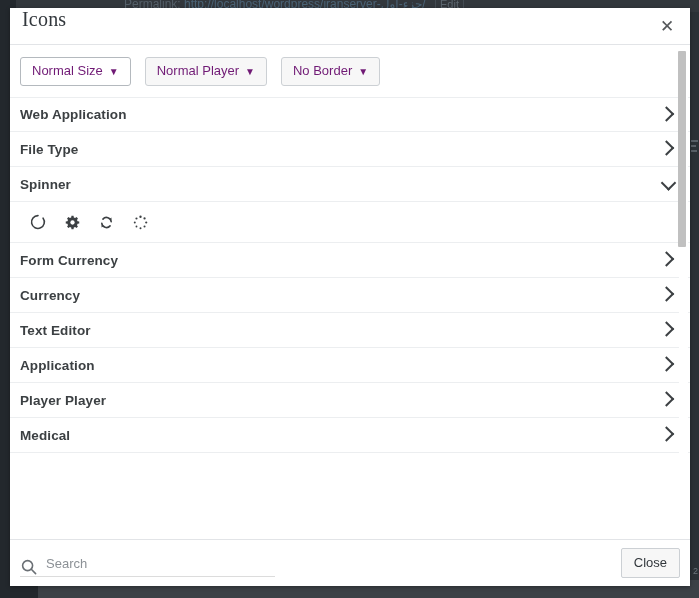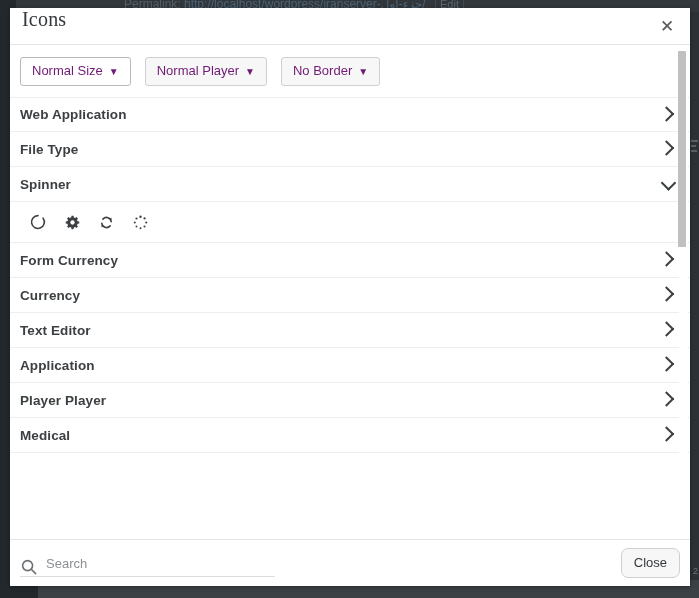--- a/index.html
+++ b/index.html
@@ -170,21 +170,21 @@
   .search-icon { width: 18px; height: 18px; color: #6a6f74; margin-right: 6px; flex: 0 0 18px; }
   .search-input {
     border: 0; outline: 0; background: transparent;
     font-size: 13px; color: #32373c;
     width: 100%; height: 26px;
     font-family: "Liberation Sans", sans-serif;
   }
   .search-input::placeholder { color: #8c9196; }
   .close-btn {
     position: absolute; right: 10px; top: 50%; transform: translateY(-50%);
-    background: #f7f7f7; border: 1px solid #ccd0d4; border-radius: 7px;
+    background: #f7f7f7; border: 1px solid #ccd0d4; border-radius: 2px;
     font-size: 13px; color: #32373c;
     padding: 6px 12px 7px 12px; cursor: pointer;
     font-family: "Liberation Sans", sans-serif;
   }
 </style>
 </head>
 <body>
 
 <div id="page">
 

